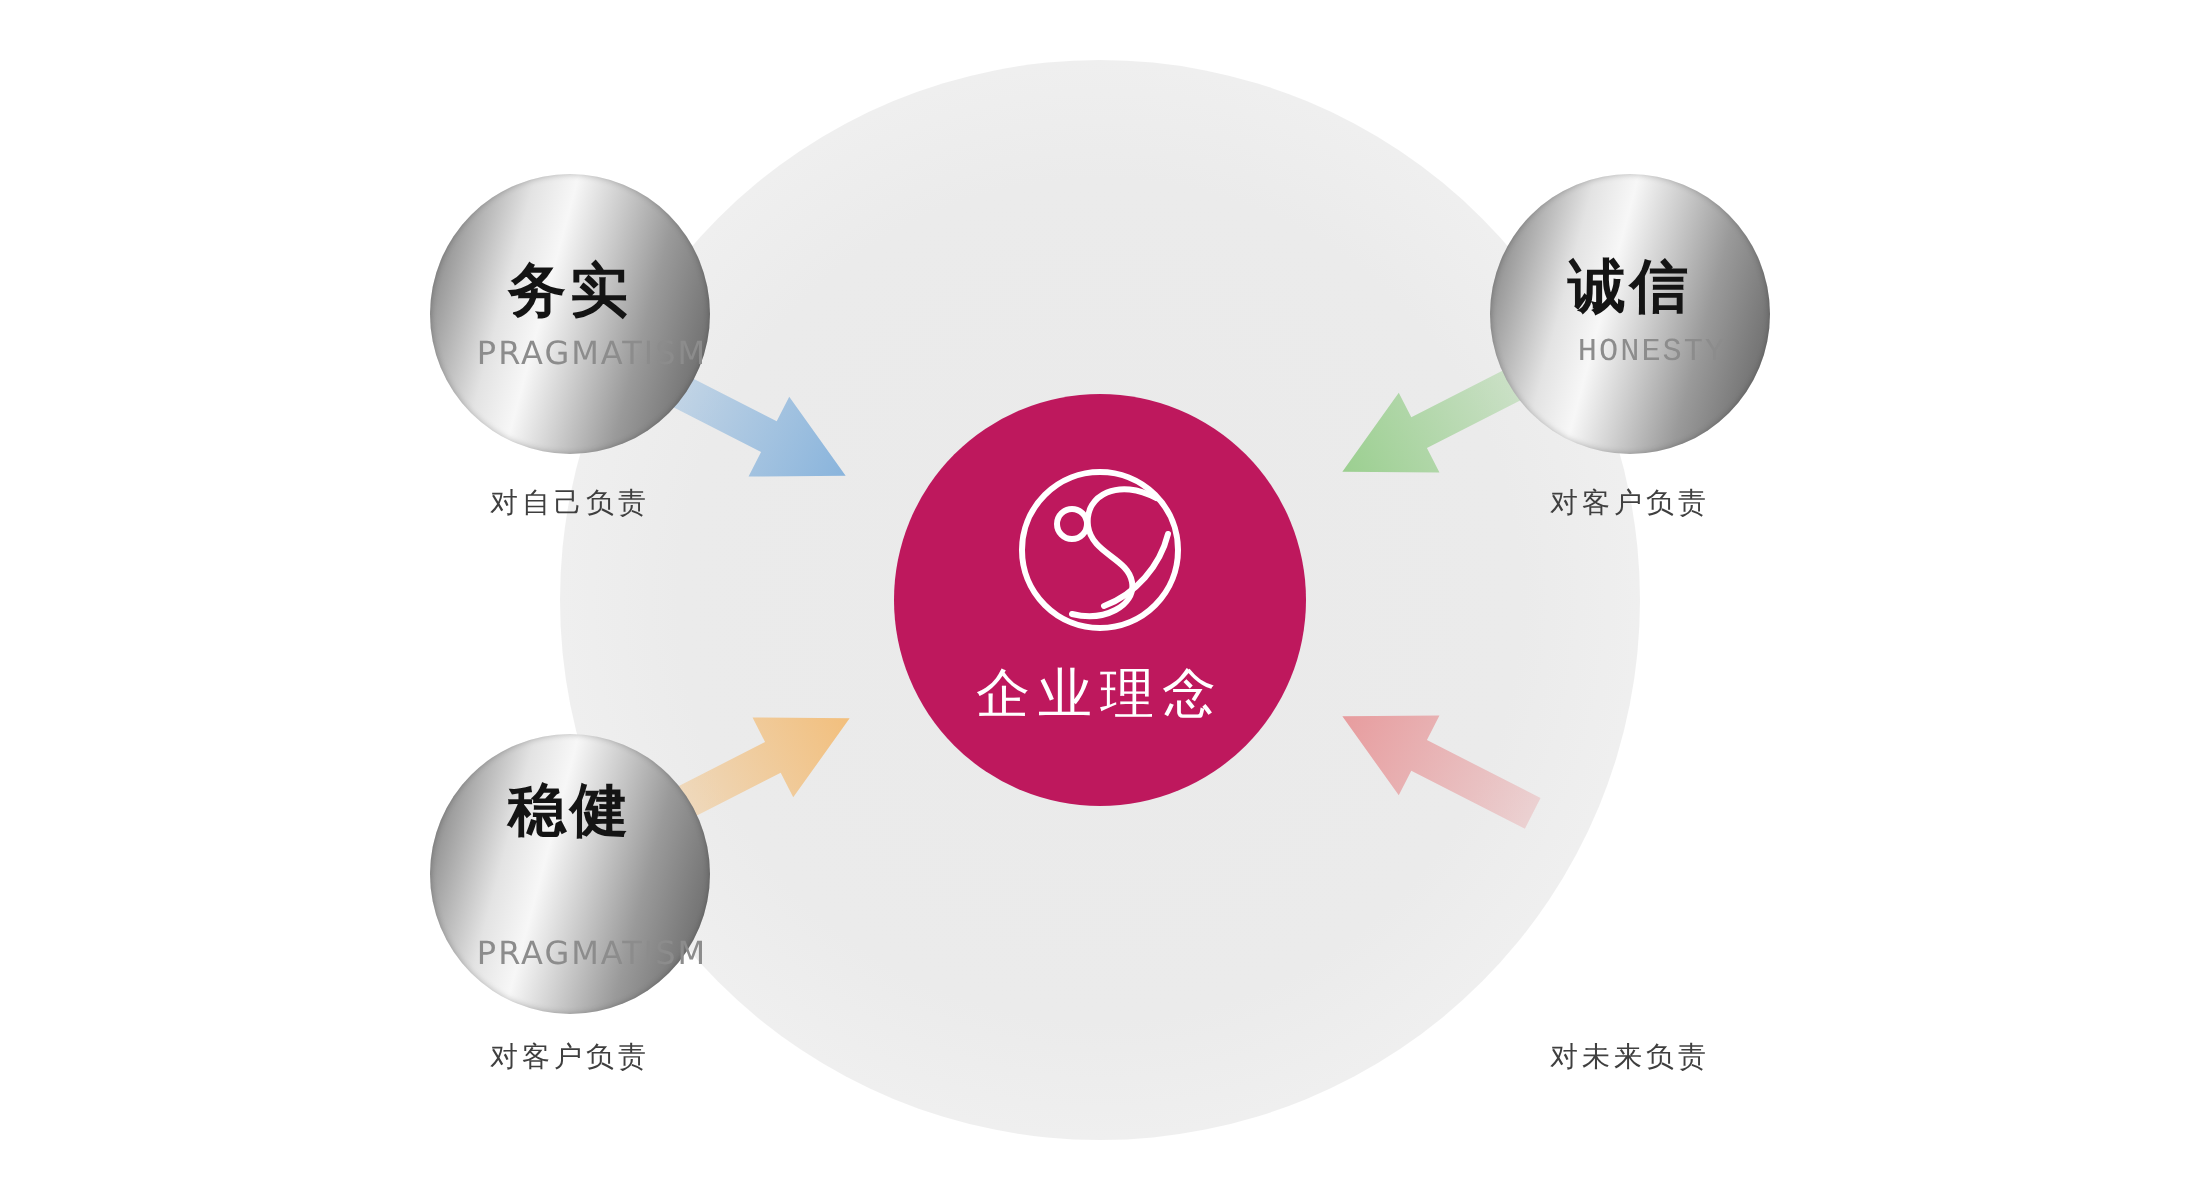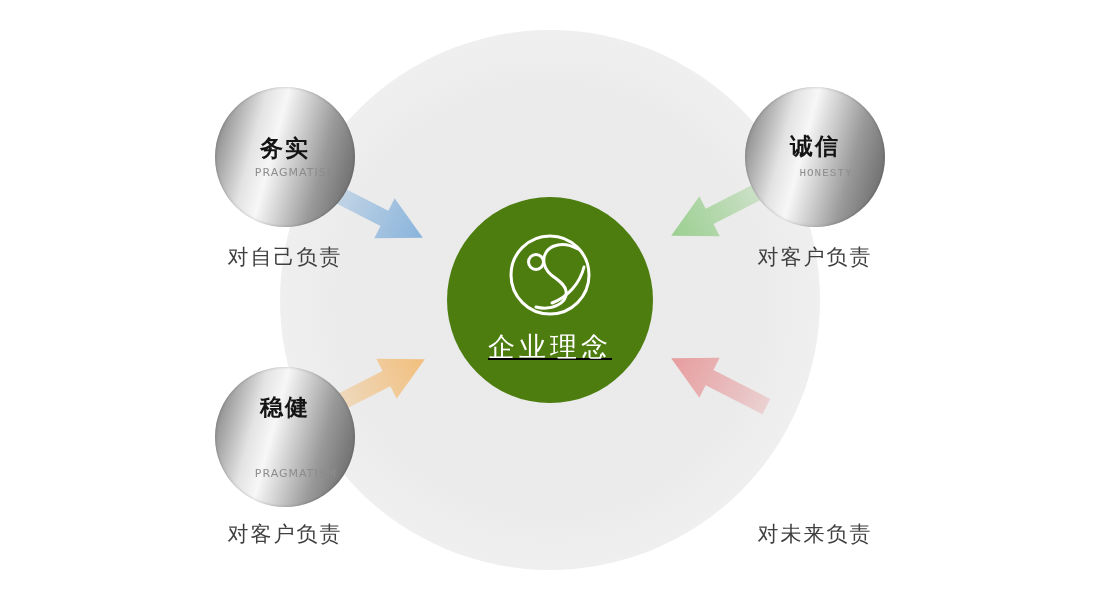--- a/index.html
+++ b/index.html
@@ -26,26 +26,26 @@
     margin-top:8px;color:#ffffff;font-size:27px;letter-spacing:4px;font-weight:400;
     white-space:nowrap;
   }
 
   .metal-circle{
     position:absolute;width:140px;height:140px;border-radius:50%;
     background:linear-gradient(105deg,#6f6f6f 0%,#9e9e9e 12%,#e3e3e3 30%,#f7f7f7 42%,#cfcfcf 55%,#9a9a9a 72%,#787878 88%,#696969 100%);
     display:flex;flex-direction:column;align-items:center;justify-content:center;
     box-shadow:inset 0 0 3px rgba(0,0,0,.25);
   }
-  .metal-circle .cn{font-size:23px;color:#141414;font-weight:600;letter-spacing:2px;line-height:1.2;}
-  .metal-circle .en{font-size:11px;color:#8c8c8c;letter-spacing:1px;margin-top:4px;margin-left:22px;}
+  .metal-circle .cn{font-size:29px;color:#141414;font-weight:600;letter-spacing:2px;line-height:1.2;}
+  .metal-circle .en{font-size:16px;color:#8c8c8c;letter-spacing:1px;margin-top:4px;margin-left:22px;}
 
   .node-label{
     position:absolute;width:200px;text-align:center;
-    font-size:21px;color:#3f3f3f;letter-spacing:2px;white-space:nowrap;
+    font-size:14px;color:#3f3f3f;letter-spacing:2px;white-space:nowrap;
   }
 
   .arrow{position:absolute;width:112px;height:56px;overflow:visible;}
 </style>
 </head>
 <body>
 
 <div class="stage">
 
   <div class="big-circle"></div>
@@ -83,21 +83,21 @@
   <svg class="arrow" style="left: 662px; top: 354px; transform: rotate(-153deg); color: rgb(231, 156, 158);" viewBox="0 0 130 64">
     <defs>
       <linearGradient id="ag3" x1="0" y1="0" x2="1" y2="0">
         <stop offset="0" stop-color="currentColor" stop-opacity="0.35"></stop>
         <stop offset="1" stop-color="currentColor" stop-opacity="1"></stop>
       </linearGradient>
     </defs>
     <polygon points="2,22 76,22 76,6 126,32 76,58 76,42 2,42" fill="url(#ag3)"></polygon>
   </svg>
 
-  <div class="center-circle" style="background: #4d7c0f; text-decoration: underline;">
+  <div class="center-circle" style="background: #be185d;">
     <svg class="center-logo" viewBox="-46 -46 92 92">
       <circle cx="0" cy="0" r="39" fill="none" stroke="#ffffff" stroke-width="3"></circle>
       <circle cx="-14" cy="-13" r="7.5" fill="none" stroke="#ffffff" stroke-width="3"></circle>
       <path d="M 28,-26 C 10,-36 -8,-28 -6,-12 C -4,2 14,4 16,16 C 18,28 2,36 -14,32" fill="none" stroke="#ffffff" stroke-width="3" stroke-linecap="round"></path>
       <path d="M 34,-8 C 30,8 18,22 2,28" fill="none" stroke="#ffffff" stroke-width="3" stroke-linecap="round"></path>
     </svg>
     <div class="center-title">企业理念</div>
   </div>
 
   <div class="metal-circle" style="left:215px;top:87px;">

